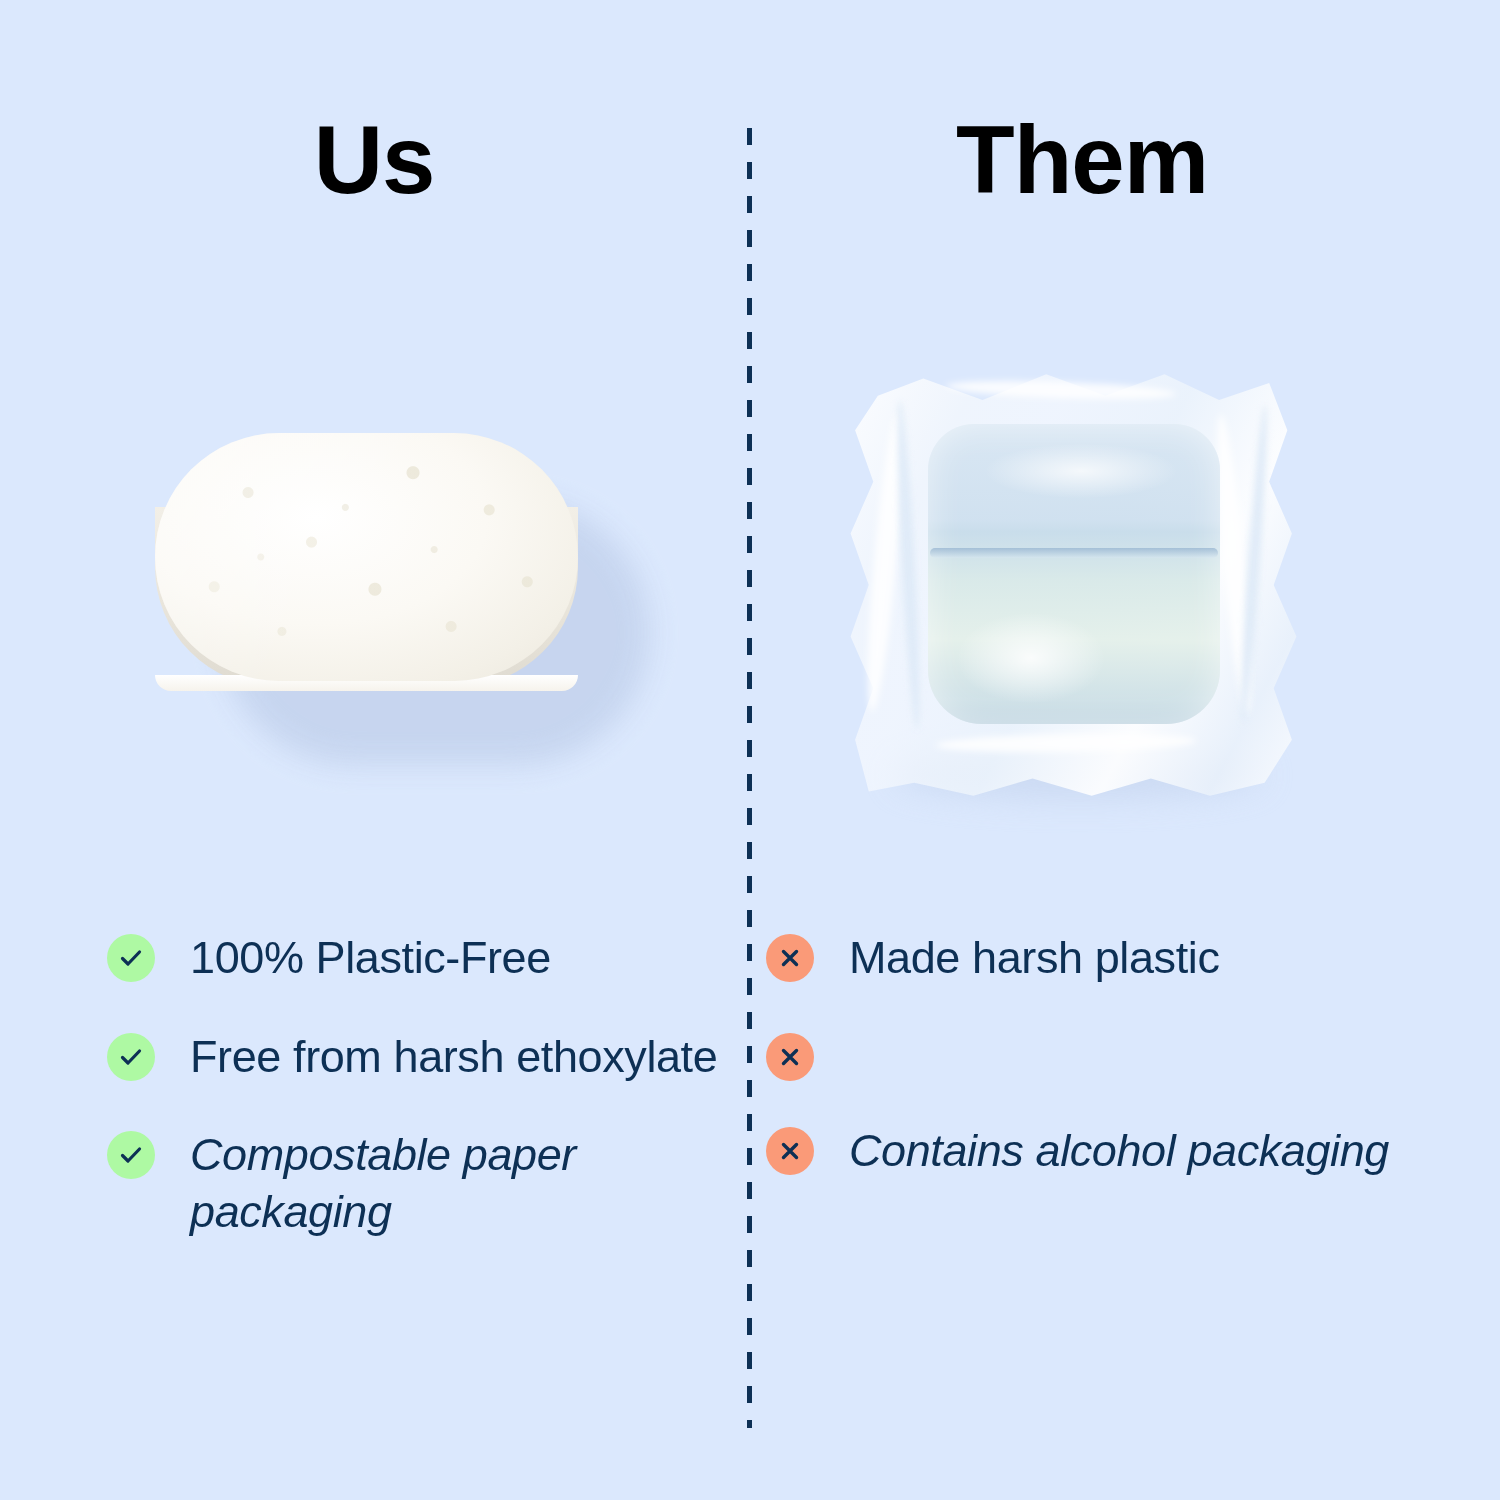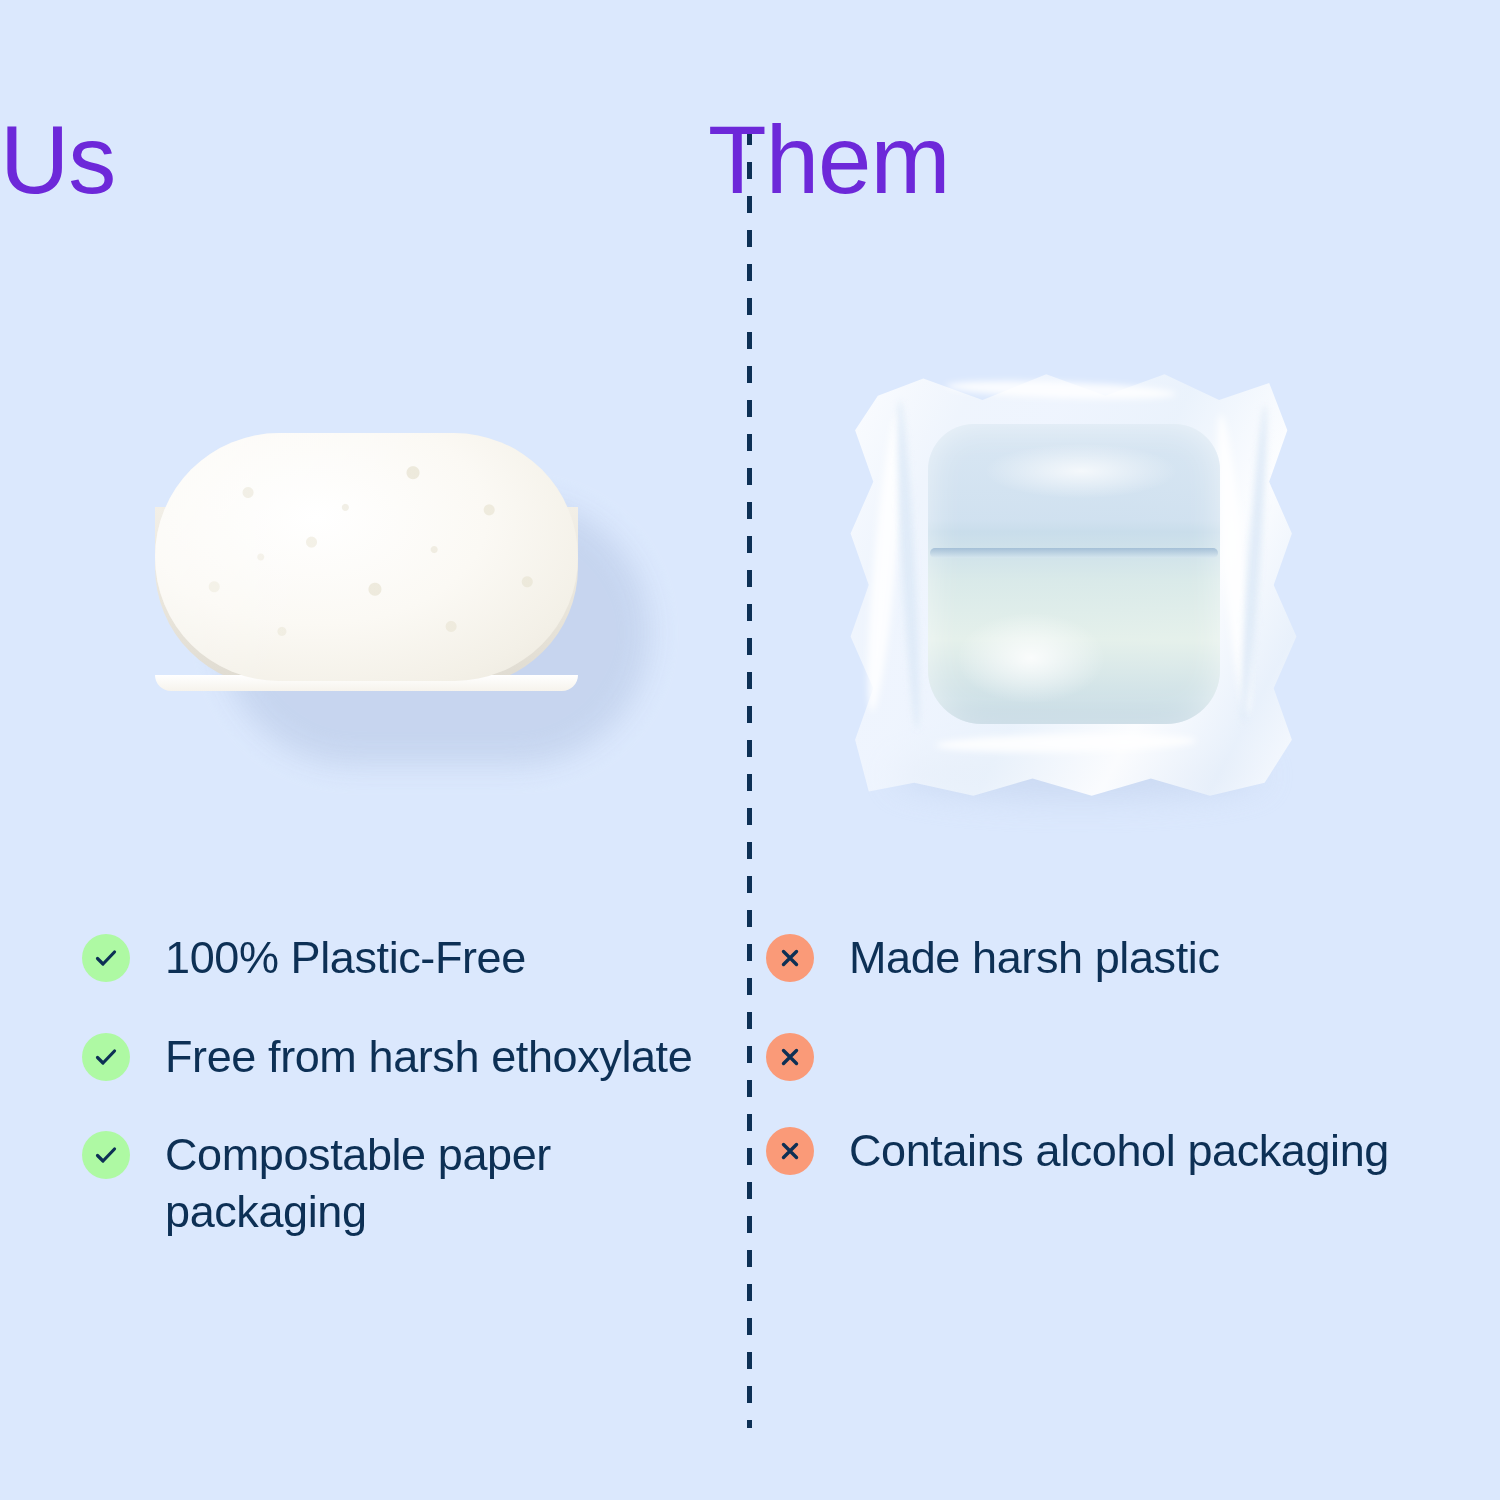--- a/index.html
+++ b/index.html
@@ -45,25 +45,26 @@
     width: 748px;
     height: 1500px;
   }
   .col-left  { left: 0; }
   .col-right { left: 708px; }
 
   .heading {
     position: absolute;
     top: 112px;
     width: 100%;
+    text-align: center;
     font-size: 96px;
     line-height: 1.0;
-    font-weight: 400;
+    font-weight: 700;
     letter-spacing: -1px;
-    color: #6d28d9;
+    color: #000000;
   }
 
   
   .hero {
     position: absolute;
     top: 330px;
     left: 0;
     width: 748px;
     height: 530px;
   }
@@ -228,29 +229,29 @@
     filter: blur(16px);
     opacity: .75;
   }
 
   
   .list {
     position: absolute;
     top: 930px;
     width: 100%;
   }
-  .list-left  { left: 0;  padding-left: 82px; }
+  .list-left  { left: 0;  padding-left: 107px; }
   .list-right { left: 0;  padding-left: 58px; }
 
   .bullet {
     display: flex;
     align-items: flex-start;
     margin-bottom: 42px;
   }
-  .bullet:last-child { margin-bottom: 5px; }
+  .bullet:last-child { margin-bottom: 5px; font-style: italic; }
 
   .badge {
     flex: 0 0 auto;
     width: 48px;
     height: 48px;
     border-radius: 50%;
     display: flex;
     align-items: center;
     justify-content: center;
     margin-top: 4px;

